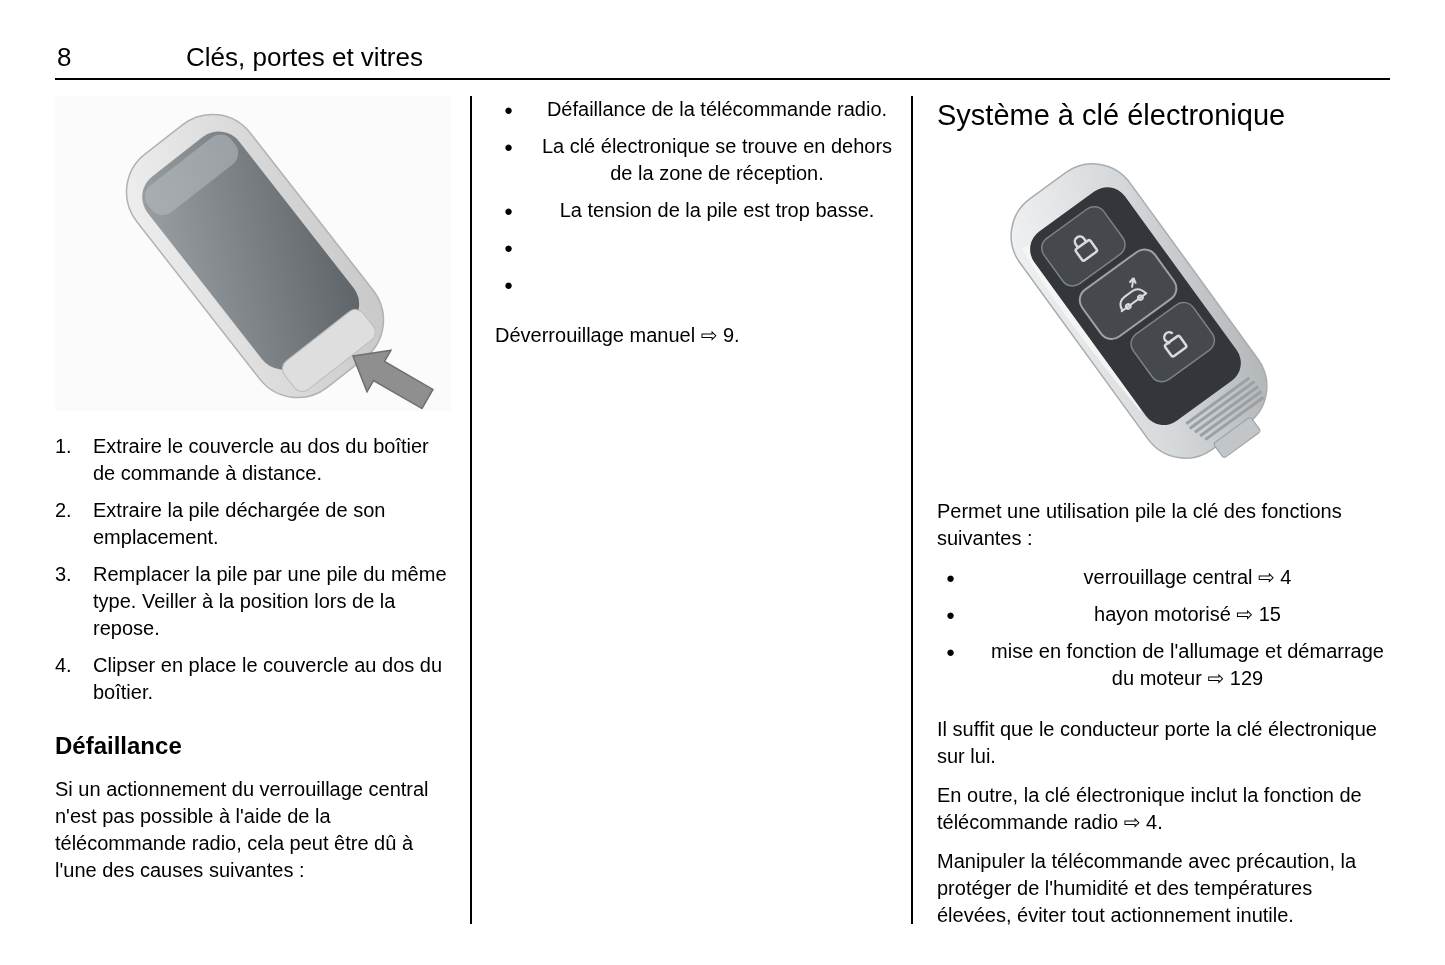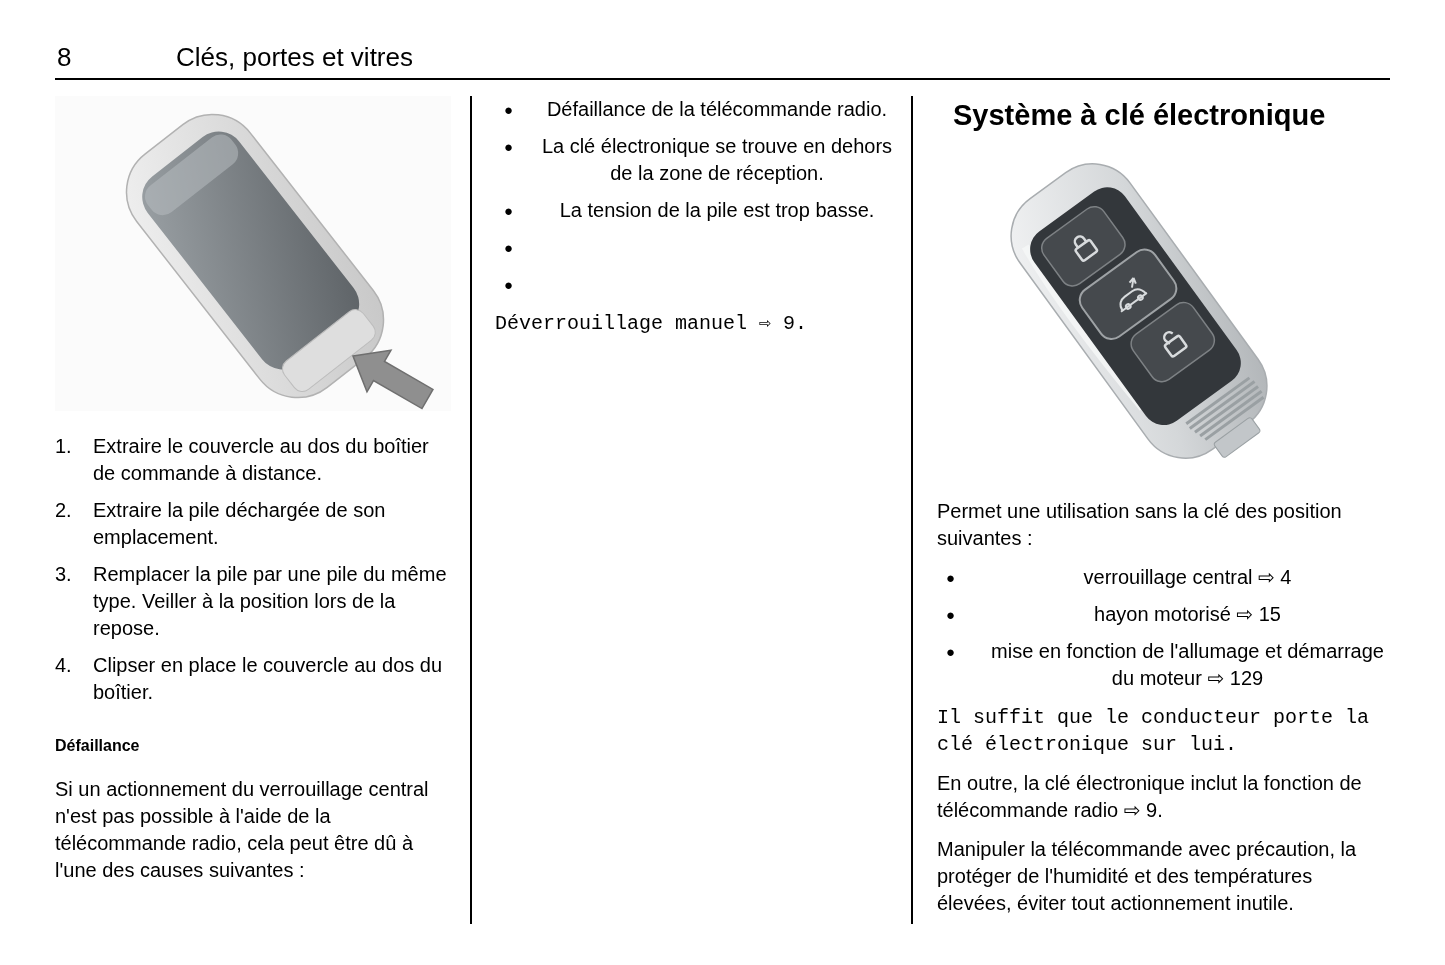--- a/index.html
+++ b/index.html
@@ -7,21 +7,21 @@
   body {
     width: 1445px; height: 965px;
     background: #ffffff;
     color: #000000;
     font-family: "Liberation Sans", sans-serif;
   }
   .page { position: relative; width: 1445px; height: 965px; overflow: hidden; background: #fff; }
 
   
   .page-number  { position: absolute; left: 57px;  top: 42px; font-size: 26px; line-height: 30px; }
-  .chapter-title{ position: absolute; left: 176px; top: 42px; font-size: 26px; line-height: 30px; }
+  .chapter-title{ position: absolute; left: 186px; top: 42px; font-size: 26px; line-height: 30px; }
   .header-rule  { position: absolute; left: 55px; top: 78px; width: 1335px; height: 2px; background: #000; }
 
   
   .vdivider { position: absolute; top: 96px; height: 828px; width: 1.5px; background: #000; }
   .vd1 { left: 470px; }
   .vd2 { left: 911px; }
 
   
   .col { position: absolute; top: 96px; font-size: 20px; line-height: 27px; }
   .col-left   { left: 55px;  width: 396px; }
@@ -39,25 +39,25 @@
   .step-num { flex: none; width: 38px; }
   .step-text { flex: 1; }
 
   
   .bullets { margin: 0; padding: 0; list-style: none; }
   .bullet-item { display: flex; margin-bottom: 10px; }
   .bullet-glyph { flex: none; width: 46px; padding-left: 9px; font-size: 15px; line-height: 27px; }
   .bullet-text { flex: 1; text-align: center; }
 
   
-  .sub-heading { font-size: 16px; font-weight: bold; line-height: 28px; margin: 26px 0 16px 0; }
-  .section-heading { font-size: 29px; font-weight: bold; line-height: 34px; margin: 2px 0 8px 16px; letter-spacing: 0; }
+  .sub-heading { font-size: 24px; font-weight: bold; line-height: 28px; margin: 26px 0 16px 0; }
+  .section-heading { font-size: 29px; font-weight: normal; line-height: 34px; margin: 2px 0 8px 0; letter-spacing: 0; }
 
   .para { margin: 0 0 12px 0; }
-  .para-tight { margin: 12px 0 0 0; font-family: Liberation Mono, monospace; }
+  .para-tight { margin: 24px 0 0 0; }
 </style>
 </head>
 <body>
 
 <div class="page">
 
   <div class="page-number">8</div>
   <div class="chapter-title">Clés, portes et vitres</div>
   <div class="header-rule"></div>
 
@@ -183,35 +183,35 @@
           <line x1="122" y1="284" x2="200" y2="284"></line>
           <line x1="122" y1="290" x2="202" y2="290"></line>
           <line x1="124" y1="296" x2="202" y2="296"></line>
           <line x1="126" y1="302" x2="202" y2="302"></line>
           <line x1="128" y1="308" x2="200" y2="308"></line>
         </g>
         <rect x="132" y="316" width="46" height="18" rx="3" fill="#c2c6c9" stroke="#9aa0a3"></rect>
       </g>
     </svg>
 
-    <p class="para">Permet une utilisation sans la clé des position suivantes :</p>
+    <p class="para">Permet une utilisation pile la clé des fonctions suivantes :</p>
 
     <ul class="bullets">
       <li class="bullet-item">
         <span class="bullet-glyph">●</span>
         <span class="bullet-text">verrouillage central ⇨ 4</span>
       </li>
       <li class="bullet-item">
         <span class="bullet-glyph">●</span>
         <span class="bullet-text">hayon motorisé ⇨ 15</span>
       </li>
       <li class="bullet-item">
         <span class="bullet-glyph">●</span>
         <span class="bullet-text">mise en fonction de l'allumage et démarrage du moteur ⇨ 129</span>
       </li>
     </ul>
 
     <p class="para para-tight" style="margin-bottom:12px">Il suffit que le conducteur porte la clé électronique sur lui.</p>
-    <p class="para">En outre, la clé électronique inclut la fonction de télécommande radio ⇨ 9.</p>
+    <p class="para">En outre, la clé électronique inclut la fonction de télécommande radio ⇨ 4.</p>
     <p class="para">Manipuler la télécommande avec précaution, la protéger de l'humidité et des températures élevées, éviter tout actionnement inutile.</p>
   </div>
 
 </div>
 
 </body></html>

